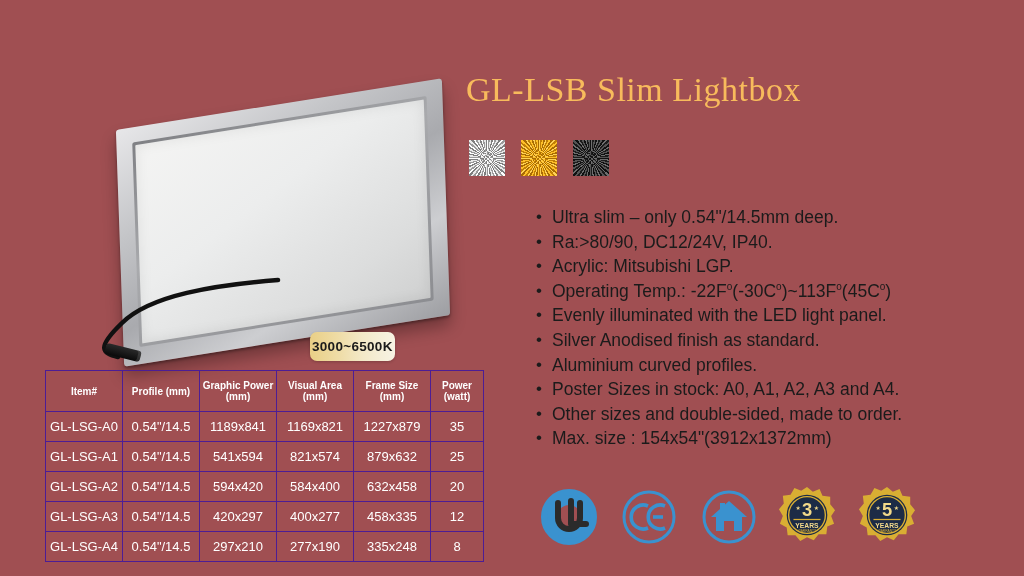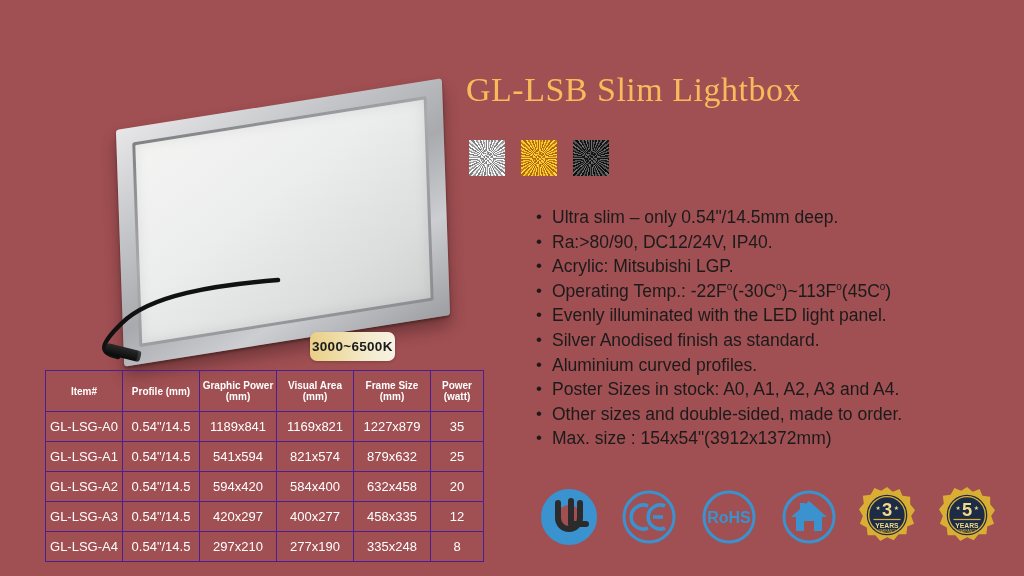--- a/index.html
+++ b/index.html
@@ -243,26 +243,20 @@
 
     <div class="cert">
       <svg width="62" height="62" viewBox="0 0 62 62">
         <circle cx="31" cy="31" r="25" fill="none" stroke="#3a92cf" stroke-width="3"></circle>
         <path d="M30 20 A12 12 0 1 0 30 42" fill="none" stroke="#3a92cf" stroke-width="3.6"></path>
         <path d="M47 20 A12 12 0 1 0 47 42" fill="none" stroke="#3a92cf" stroke-width="3.6"></path>
         <path d="M35 31 L45 31" stroke="#3a92cf" stroke-width="3.6"></path>
       </svg>
     </div>
 
-    <div class="cert">
-      <svg width="62" height="62" viewBox="0 0 62 62">
-        <circle cx="31" cy="31" r="25" fill="none" stroke="#3a92cf" stroke-width="3"></circle>
-        <text x="31" y="37" text-anchor="middle" font-family="Liberation Sans, sans-serif" font-size="16" font-weight="bold" fill="#3a92cf">RoHS</text>
-      </svg>
-    </div>
 
     <div class="cert">
       <svg width="62" height="62" viewBox="0 0 62 62">
         <circle cx="31" cy="31" r="25" fill="none" stroke="#3a92cf" stroke-width="3"></circle>
         <path d="M31 15 L49 31 L44 31 L44 45 L36 45 L36 35 L26 35 L26 45 L18 45 L18 31 L13 31 Z" fill="#3a92cf"></path>
         <rect x="22" y="17" width="5" height="9" fill="#3a92cf"></rect>
       </svg>
     </div>
 
     <div class="cert">

